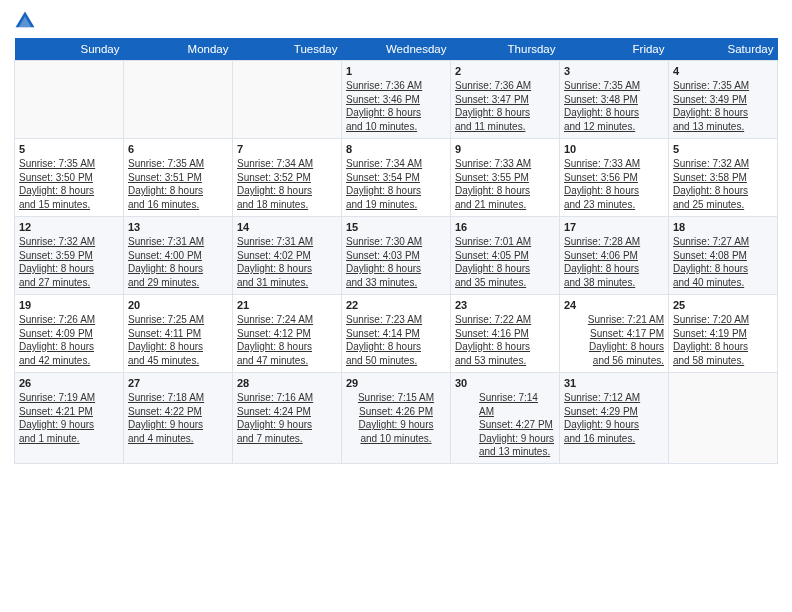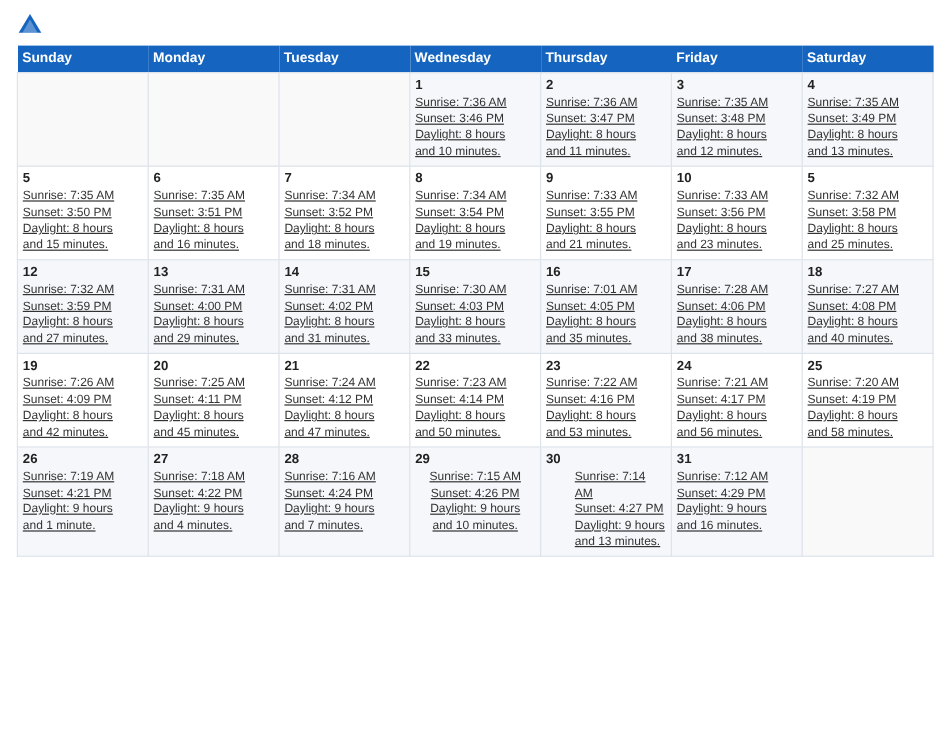--- a/index.html
+++ b/index.html
@@ -45,23 +45,23 @@
       width: 100%;
       border-collapse: collapse;
       table-layout: fixed;
     }
     thead tr {
       background-color: #1565c0;
       color: #fff;
     }
     thead th {
       font-size: 11.5px;
-      font-weight: bold;
+      font-weight: normal;
       padding: 5px 4px;
-      text-align: left;
+      text-align: right;
     }
     tbody tr {
       background: #fff;
     }
     tbody tr:nth-child(odd) {
       background: #f5f7fa;
     }
     tbody td {
       vertical-align: top;
       padding: 4px 4px;
@@ -284,21 +284,21 @@
           </td>
           <td>
             <div class="day-num">23</div>
             <div class="day-info" style="white-space: pre-line;">Sunrise: 7:22 AM
 Sunset: 4:16 PM
 Daylight: 8 hours
 and 53 minutes.</div>
           </td>
           <td>
             <div class="day-num">24</div>
-            <div class="day-info" style="white-space: pre-line;">Sunrise: 7:21 AM
+            <div class="day-info" style="white-space: pre-line; text-align: right;">Sunrise: 7:21 AM
 Sunset: 4:17 PM
 Daylight: 8 hours
 and 56 minutes.</div>
           </td>
           <td>
             <div class="day-num">25</div>
             <div class="day-info" style="white-space: pre-line;">Sunrise: 7:20 AM
 Sunset: 4:19 PM
 Daylight: 8 hours
 and 58 minutes.</div>

